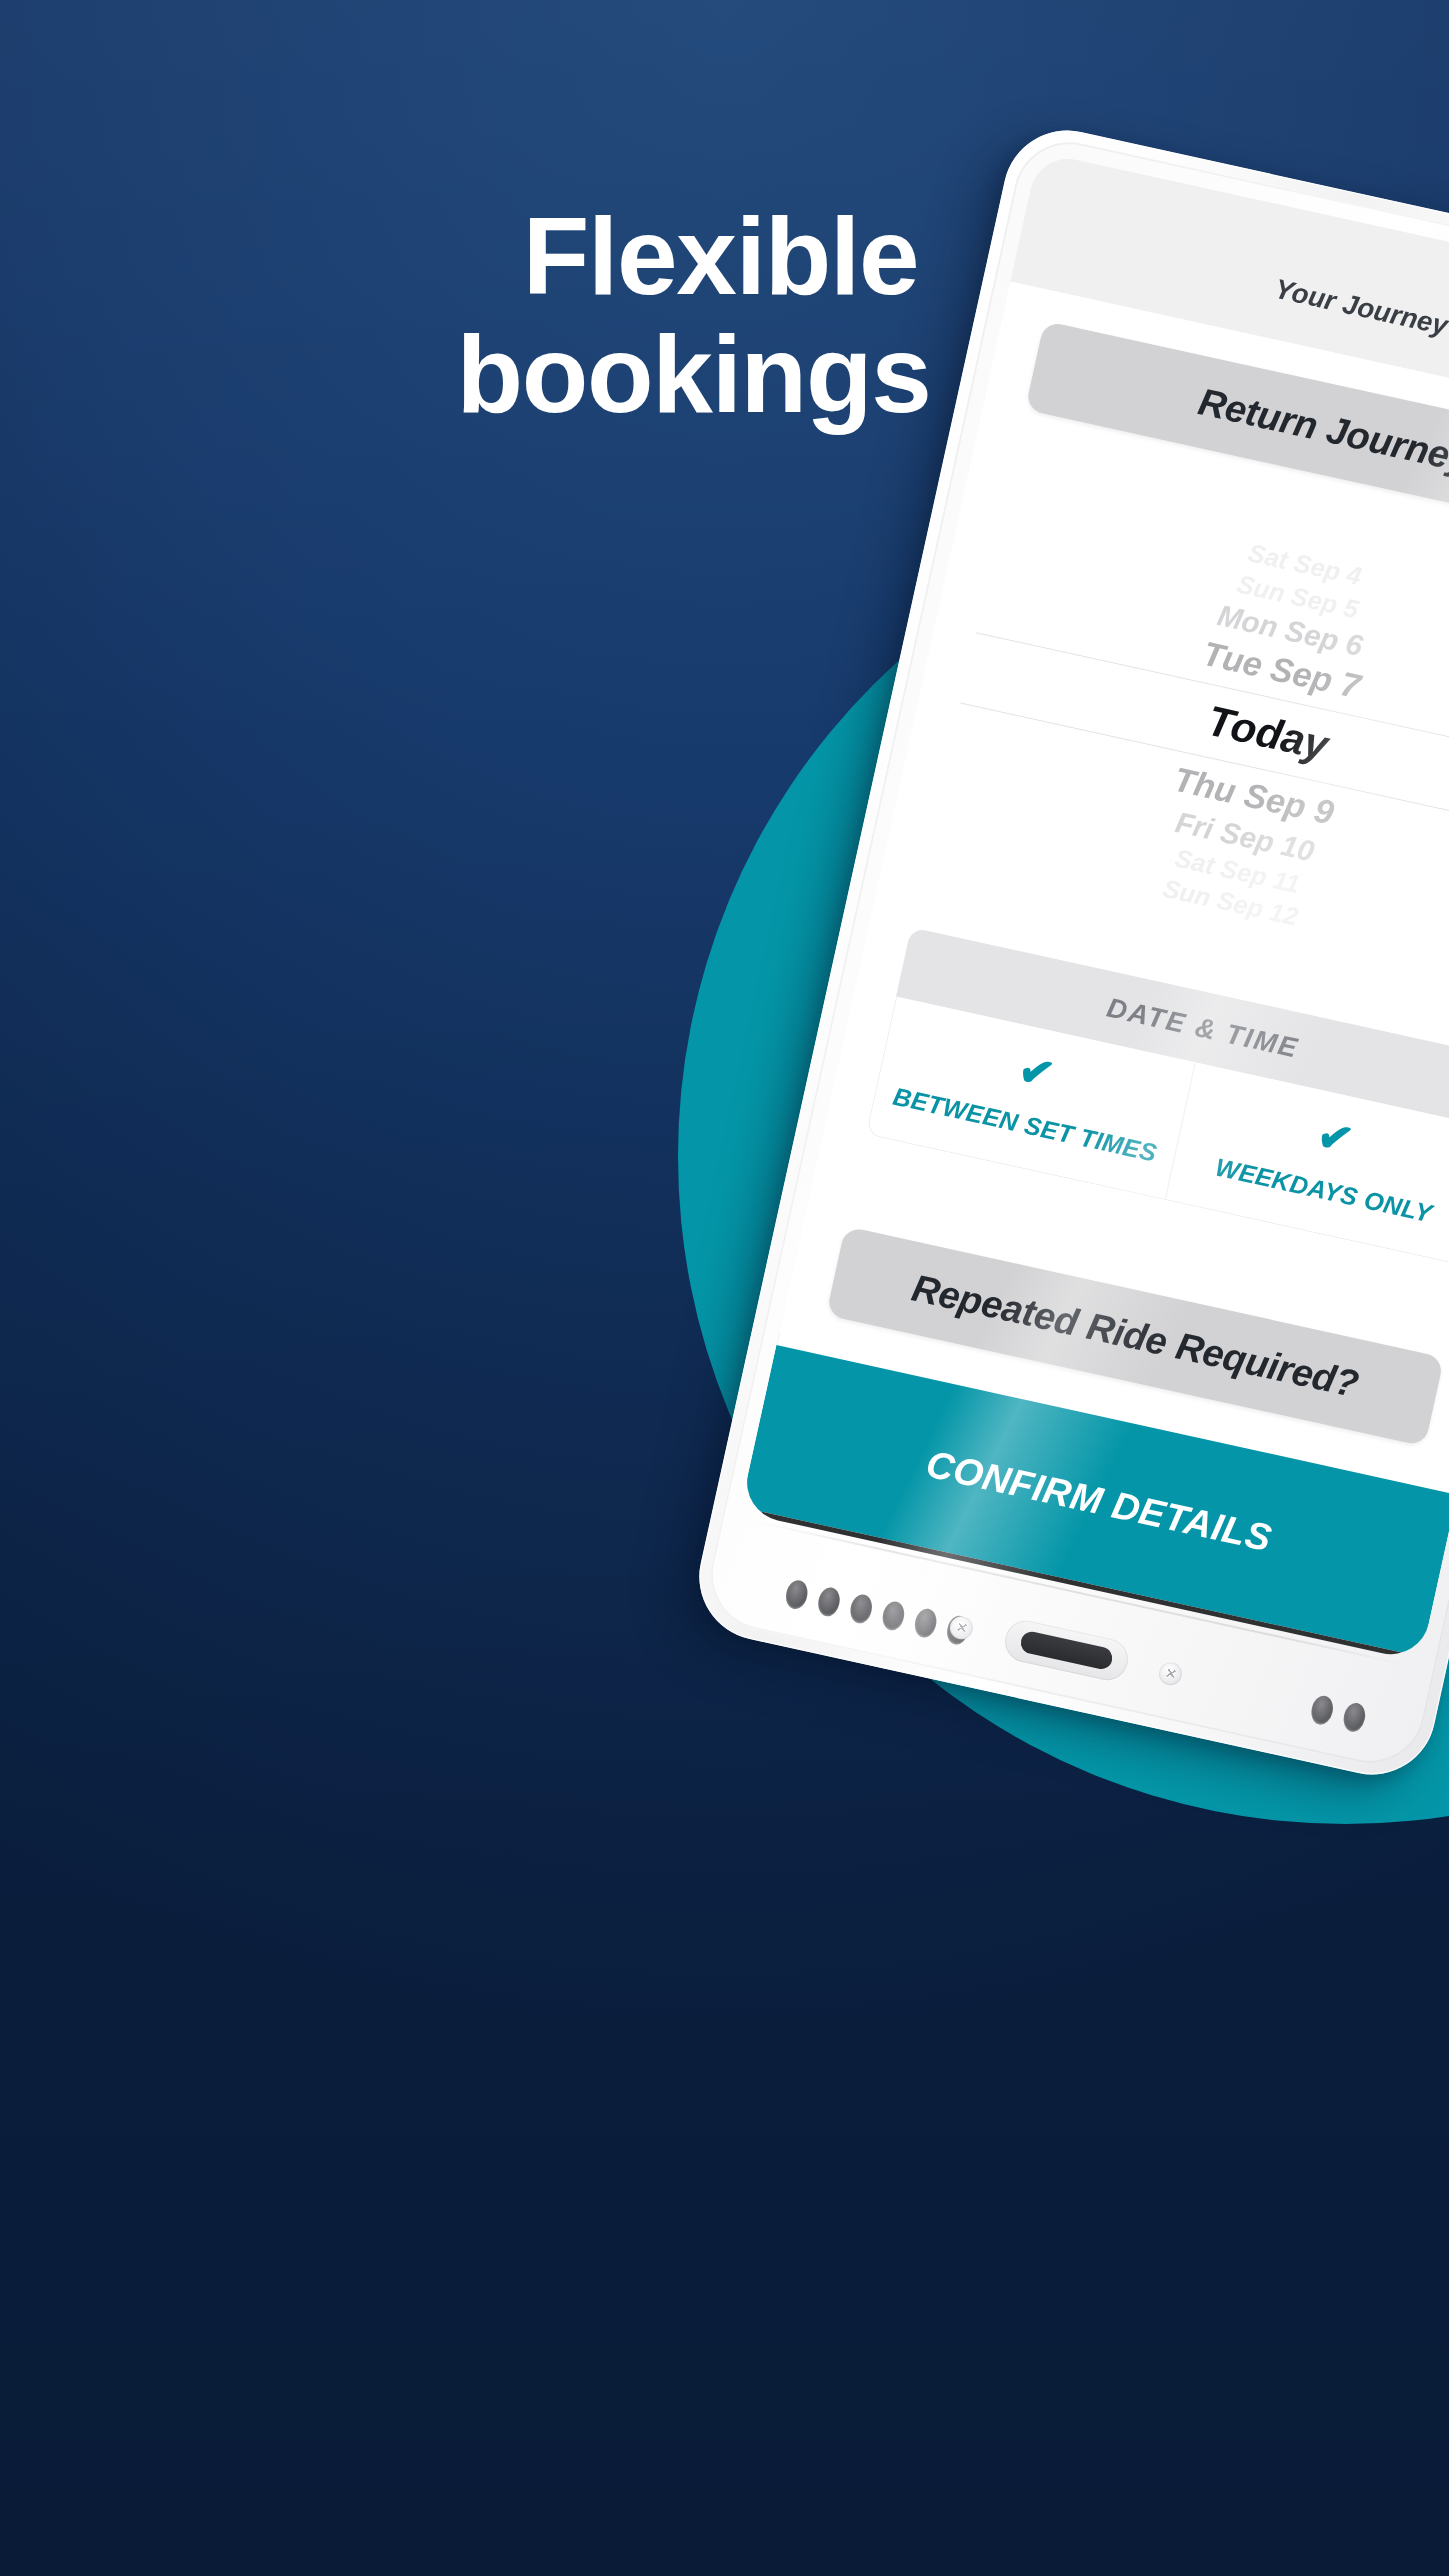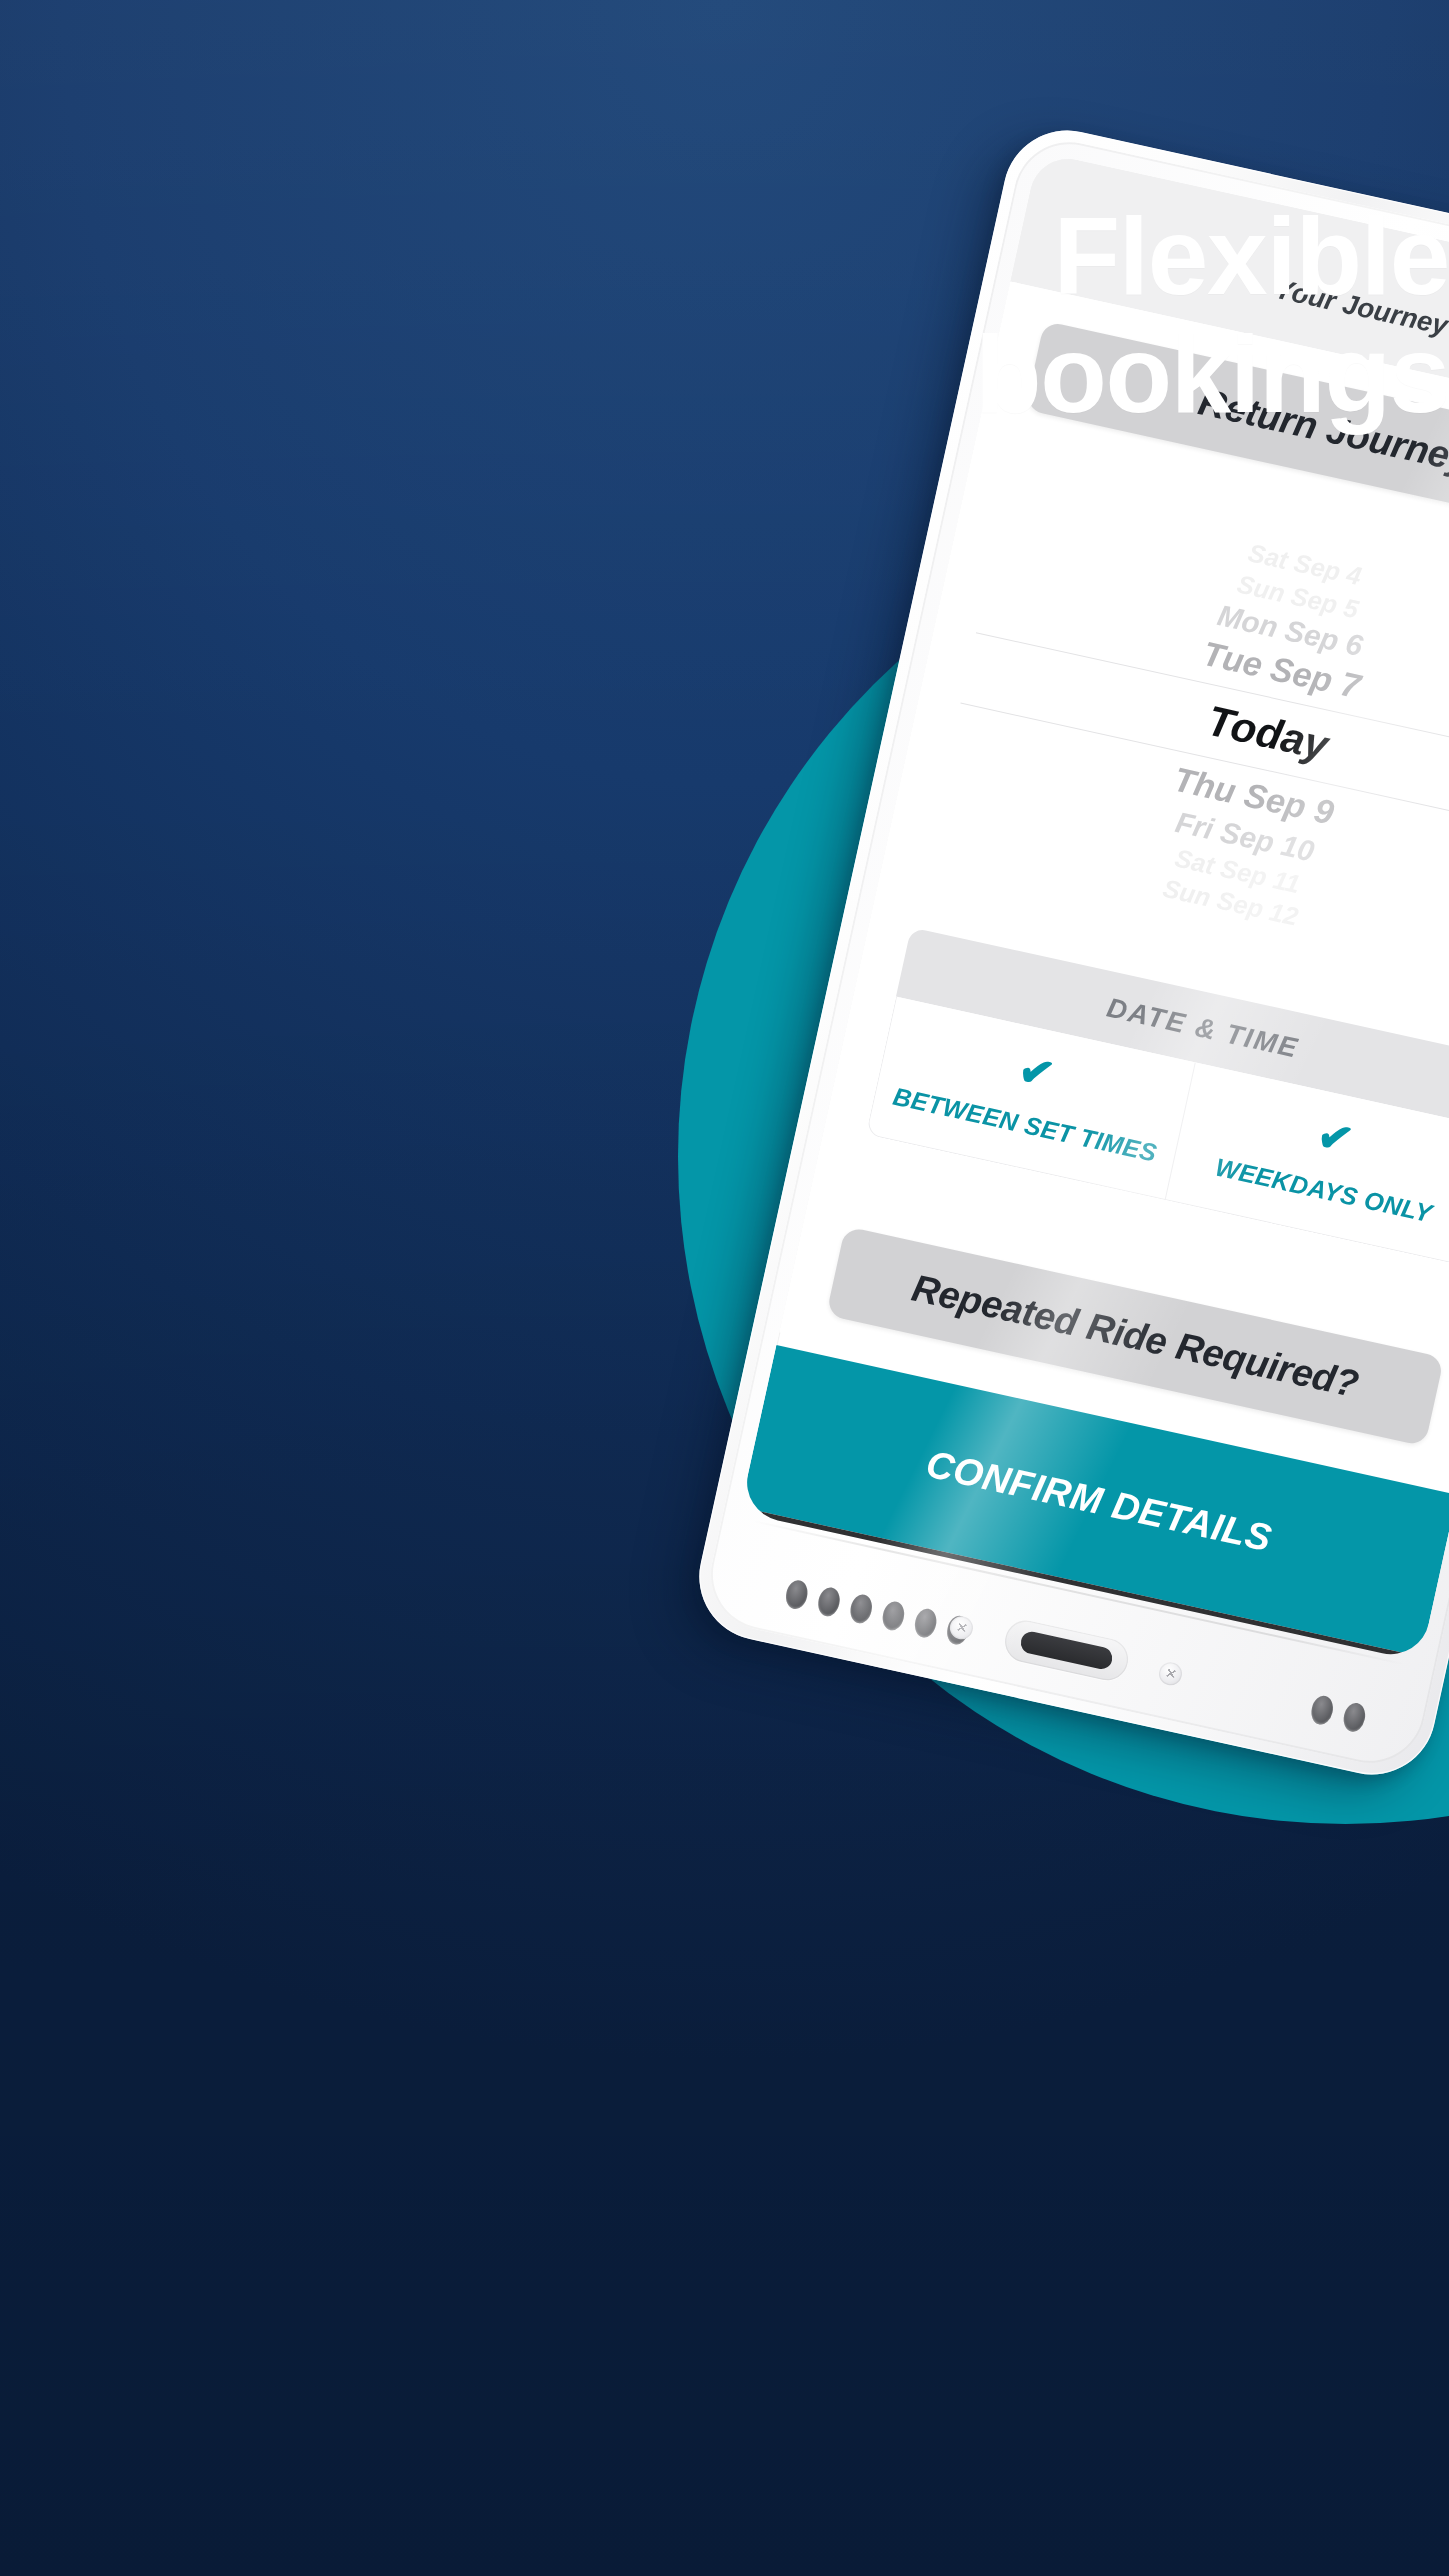--- a/index.html
+++ b/index.html
@@ -18,21 +18,21 @@
   }
   #bg-vignette{
     position:absolute; inset:0;
     background:linear-gradient(180deg, rgba(255,255,255,.03) 0%, rgba(0,0,0,0) 30%, rgba(0,0,0,.18) 100%);
   }
 
   
   #headline{
     position:absolute;
     left:16px; right:0; top:201px;
-    text-align:right;
+    text-align:center;
     z-index:40;
     pointer-events:none;
   }
   #headline .ln{
     display:block;
     color:#ffffff;
     font-weight:bold;
     font-size:109px;
     line-height:1.02;
     letter-spacing:-1.3px;

